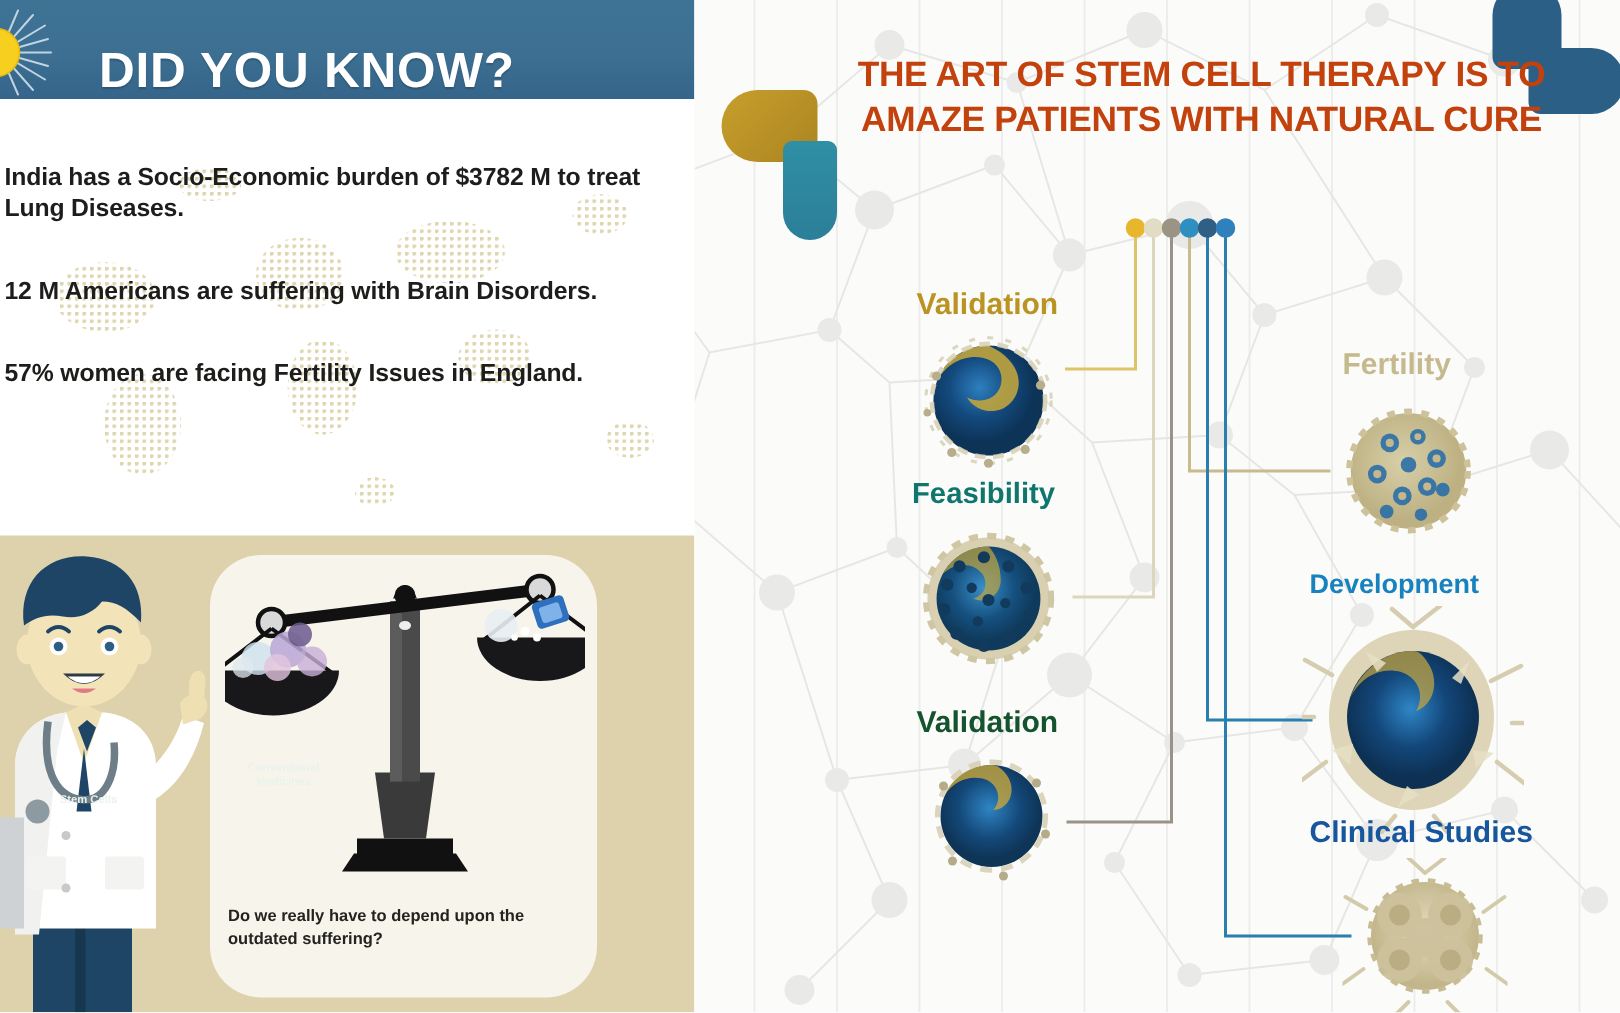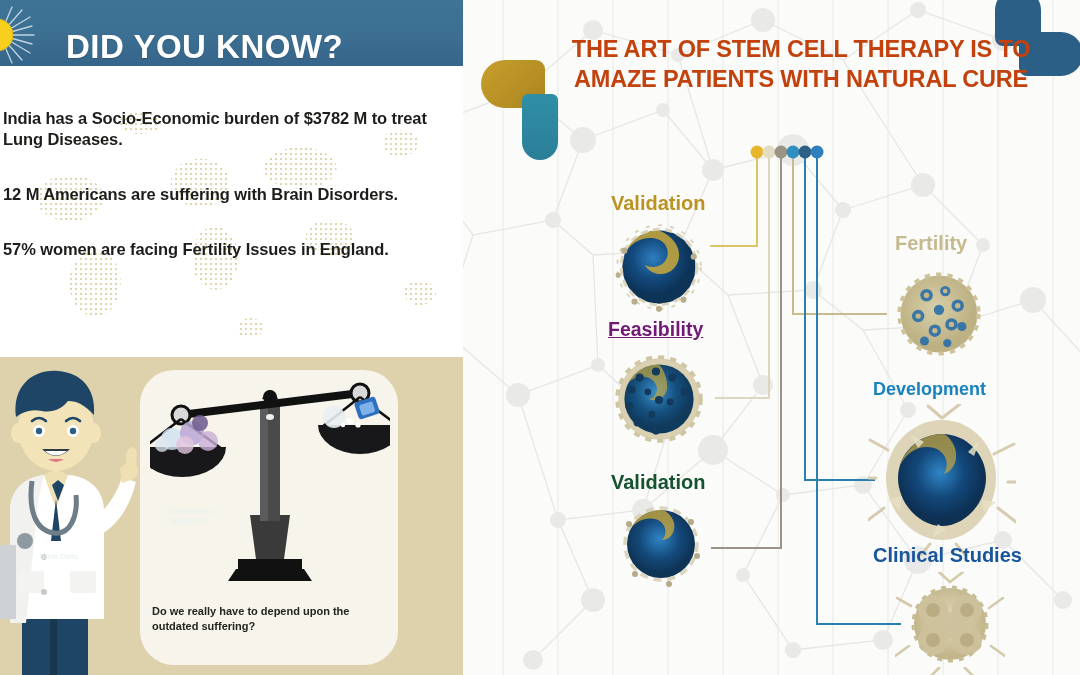--- a/index.html
+++ b/index.html
@@ -76,21 +76,21 @@
     background:#f7f4ec; border-radius:34px;
   }
   .scale-caption {
     position:absolute; left:152px; top:247px; width:240px;
     font-size:11px; font-weight:600; color:#23231f; line-height:1.32;
   }
   .pan-label {
     position:absolute; color:#e9f3ec; font-size:7.5px; text-align:center;
     line-height:1.22; font-weight:600;
   }
-  #pan-label-left { left:168px; top:528px; width:62px;margin-top:24px; }
+  #pan-label-left { left:168px; top:528px; width:62px; }
   #pan-label-right { left:292px; top:507px; width:74px; }
 
   
   .right-panel {
     position:absolute; left:463px; top:0; width:617px; height:675px;
     background:#fbfbfa; overflow:hidden;
   }
   .molecule-bg { position:absolute; inset:0; }
 
   .main-title {
@@ -113,21 +113,21 @@
     left:532px; top:-10px; width:46px; height:56px;
     background:#2c5f86; border-radius:20px 20px 8px 8px;
   }
   #deco-navy-b {
     left:556px; top:32px; width:64px; height:44px;
     background:#2c5f86; border-radius:8px 22px 22px 8px;
   }
 
   .stage-label { position:absolute; font-weight:bold; z-index:7; white-space:nowrap; }
   #label-discovery   { left:148px; top:192px; font-size:20px; color:#bb9322; }
-  #label-feasibility { left:145px; top:318px; font-size:19.5px; color:#701a75;text-decoration:underline; }
+  #label-feasibility { left:145px; top:318px; font-size:19.5px; color:#0f766e; }
   #label-validation  { left:148px; top:471px; font-size:20px; color:#14532d; }
   #label-rationale   { left:432px; top:232px; font-size:20px; color:#c6b98e; }
   #label-development { left:410px; top:379px; font-size:18px; color:#1782bd; }
   #label-clinical    { left:410px; top:544px; font-size:20px; color:#17559c; }
 
   .cell { position:absolute; z-index:5; }
   #cell-discovery   { left:145px; top:215px; width:102px; height:104px; }
   #cell-feasibility { left:140px; top:343px; width:112px; height:112px; }
   #cell-validation  { left:148px; top:494px; width:100px; height:100px; }
   #cell-rationale   { left:424px; top:262px; width:104px; height:104px; }

